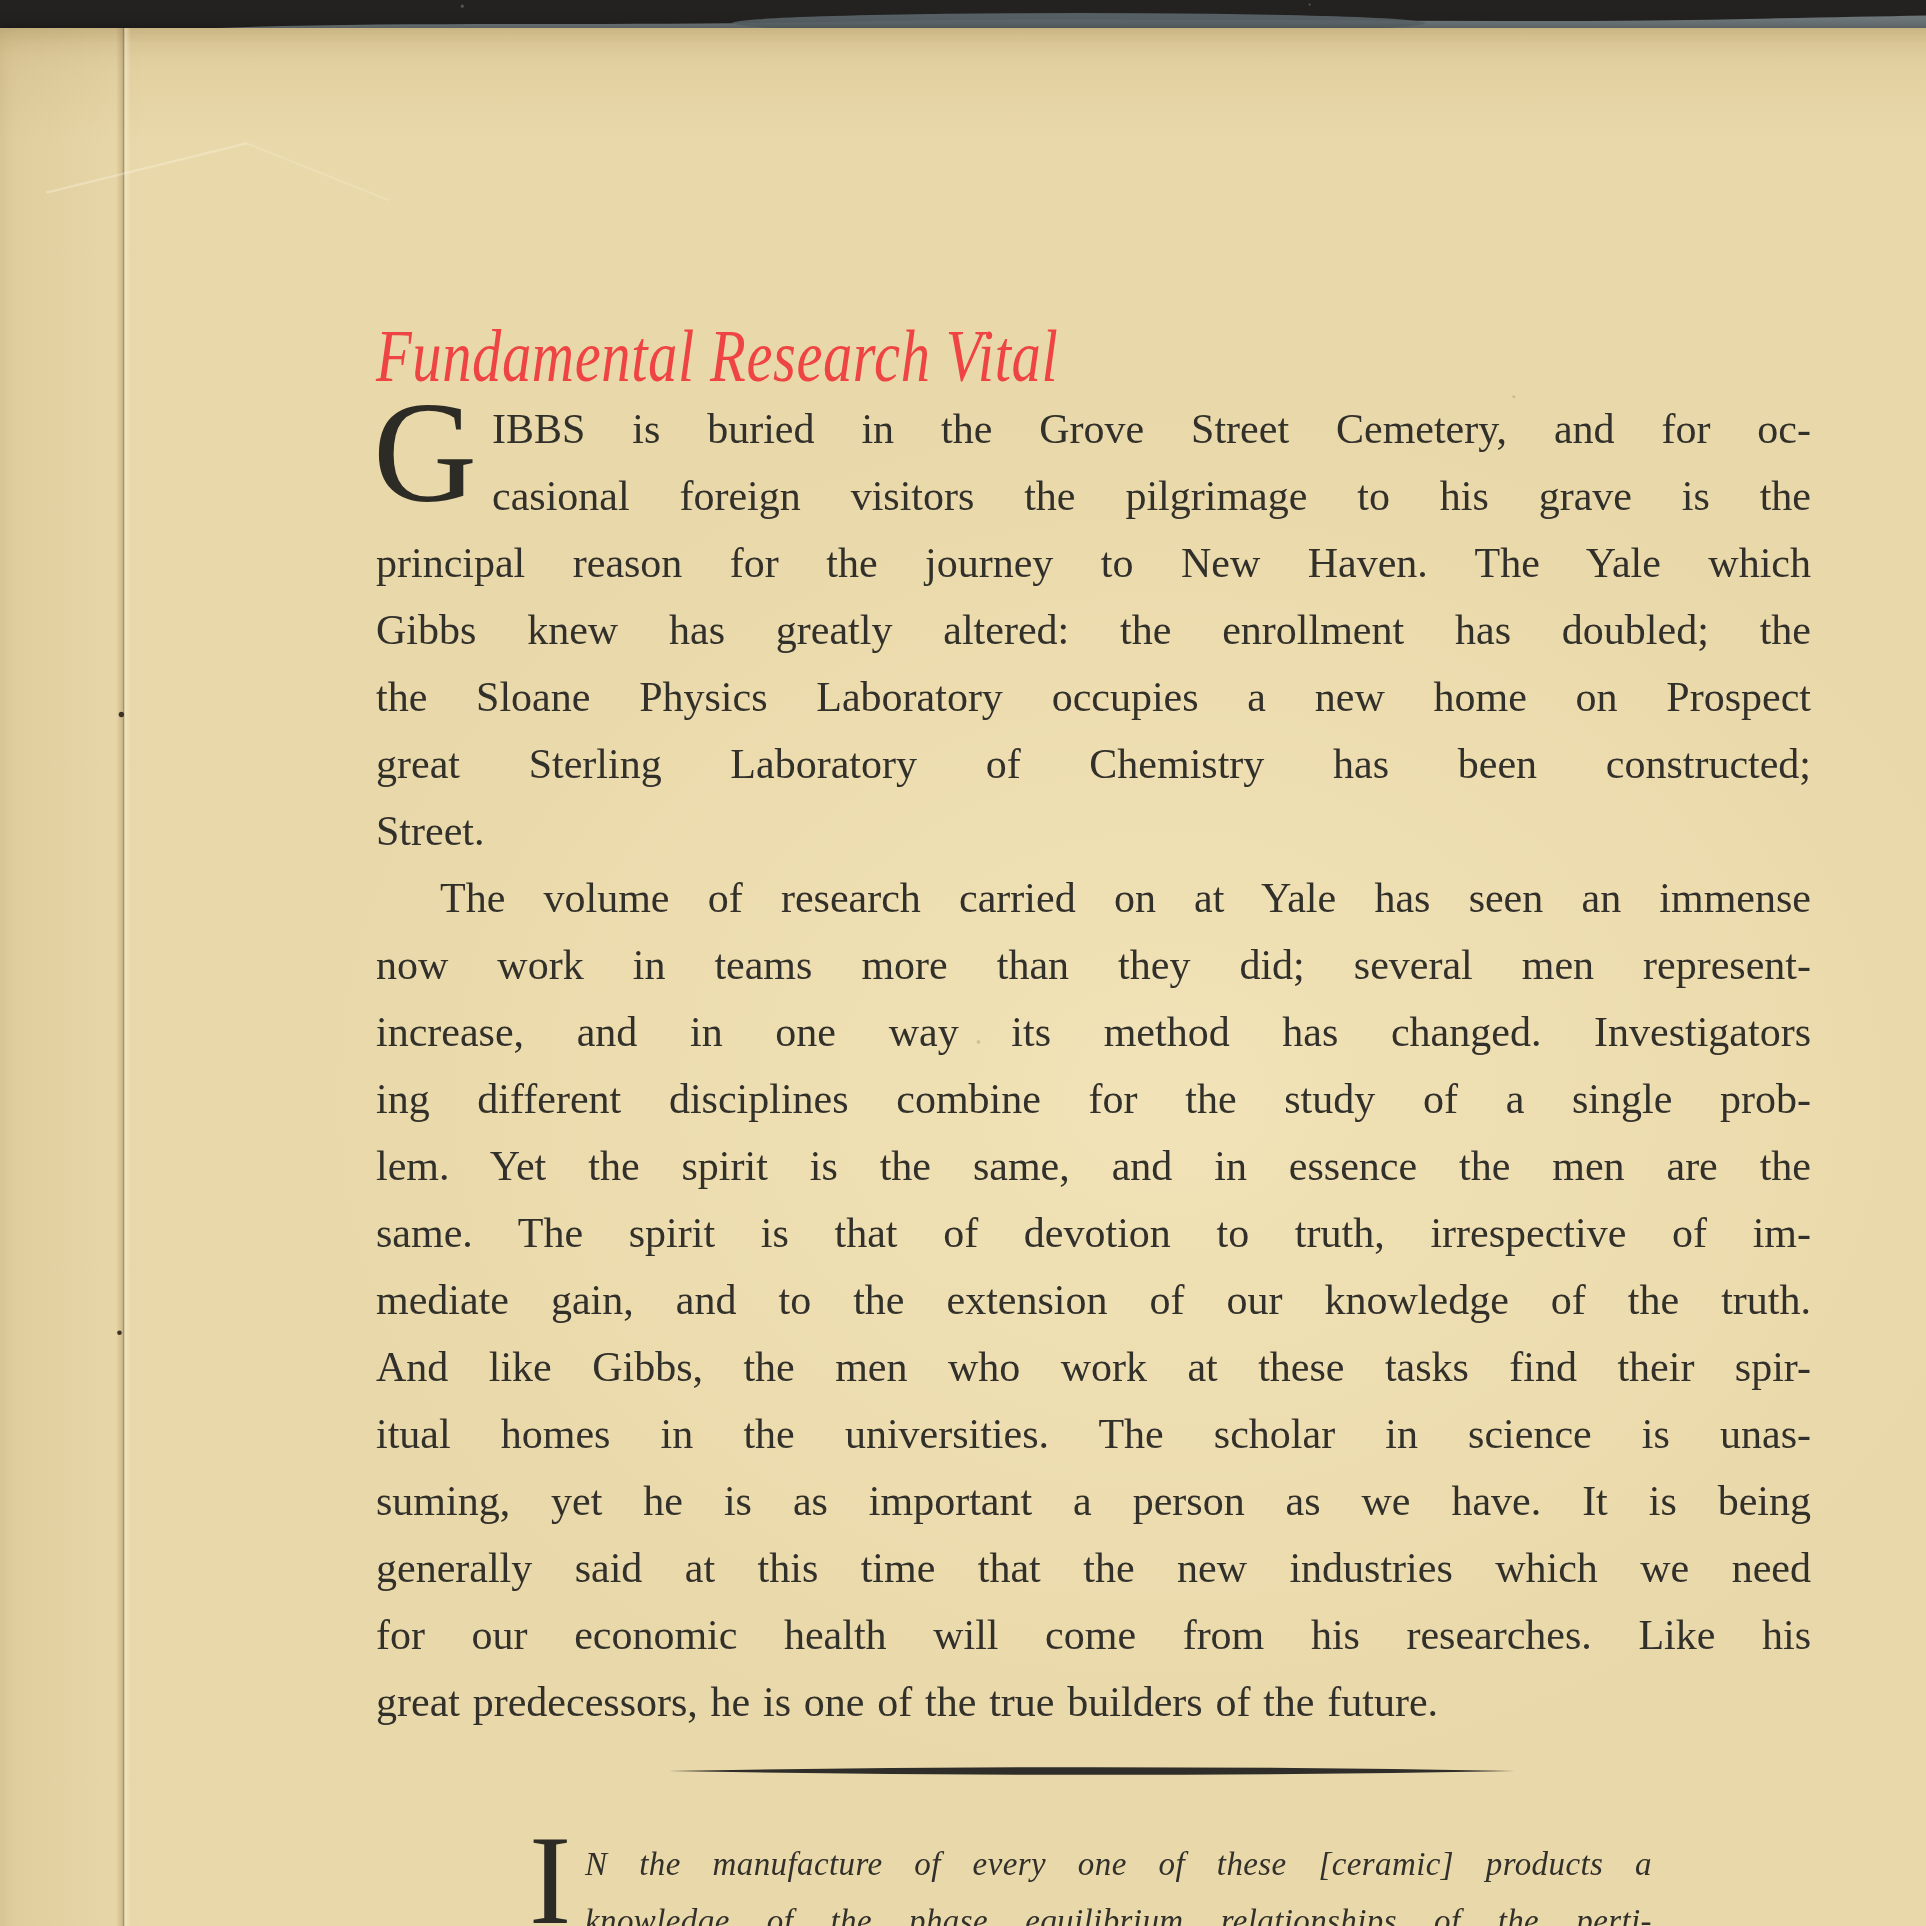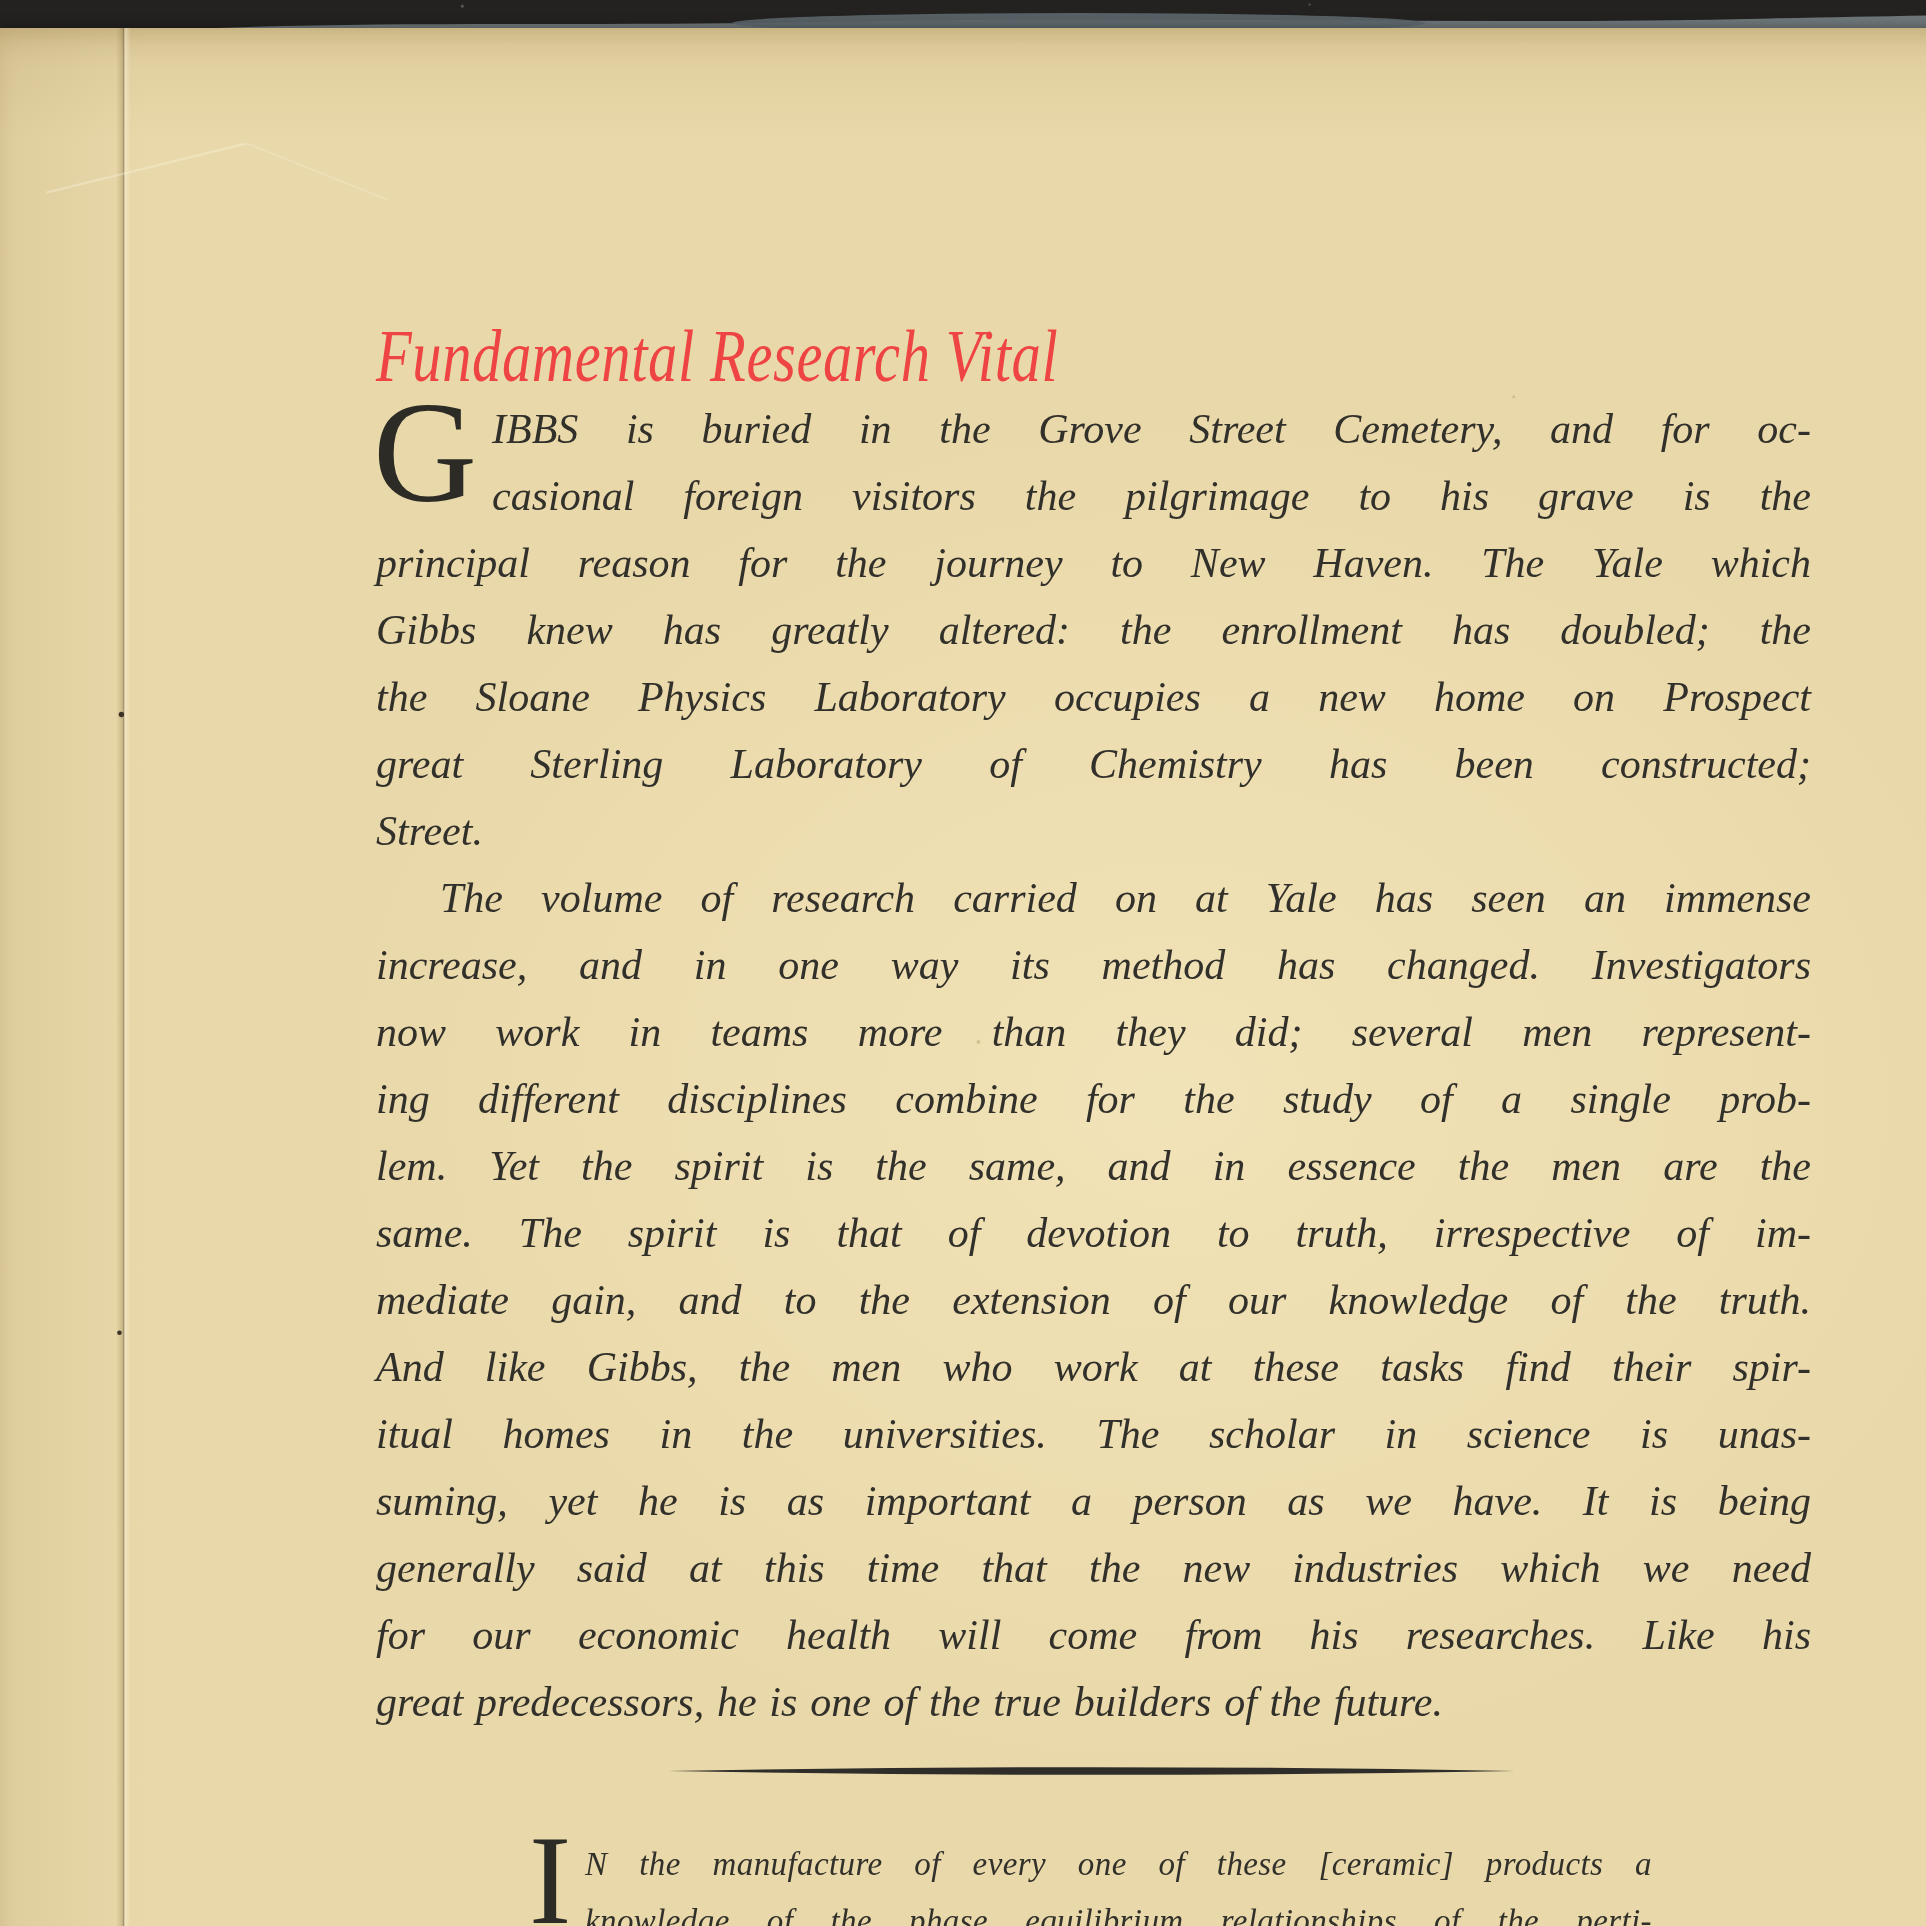--- a/index.html
+++ b/index.html
@@ -19,21 +19,21 @@
         box-shadow: inset -10.8px 0 27px rgba(140,105,50,.22),
                     inset 0 -9.2px 27px rgba(125,95,45,.14),
                     inset 0 10px 31px rgba(135,105,55,.13),
                     2.3px 3.9px 15.4px rgba(0,0,0,.55);}
   
   #crease{position:absolute;left:116px;top:28px;width:15.4px;height:2812px;
         background:linear-gradient(90deg, rgba(110,85,40,0) 0%, rgba(110,85,40,.22) 42%,
                    rgba(55,40,18,.38) 50%, rgba(255,250,228,.40) 60%, rgba(110,85,40,0) 100%);}
 
   
-  .ink{color:#32302a;font-style:italic;}
+  .ink{color:#32302a;}
   #title{left:376px;top:313px;font-size:75px;font-style:italic;white-space:nowrap;letter-spacing:0.8px;color:#ef4444;}
   #title .squeeze{display:inline-block;transform:scaleX(.78);transform-origin:0 50%;}
   #bodyblock{left:376px;top:396px;width:1435px;font-size:42px;line-height:67px;
              text-align:justify;word-spacing:2.3px;}
   .tl{height:67px;overflow:visible;}
   .jl{text-align-last:justify;}
   .rag{text-align-last:left;}
   .pad2{padding-left:116px;}
   .indent{text-indent:64px;}
   #dropG{left:373px;top:381px;font-size:144px;line-height:1;color:#2d2b26;}
@@ -114,22 +114,22 @@
 
   <div id="bodyblock" class="abs ink">
     <div class="tl jl pad2">IBBS is buried in the Grove Street Cemetery, and for oc-</div>
     <div class="tl jl pad2">casional foreign visitors the pilgrimage to his grave is the</div>
     <div class="tl jl">principal reason for the journey to New Haven. The Yale which</div>
     <div class="tl jl">Gibbs knew has greatly altered: the enrollment has doubled; the</div>
     <div class="tl jl">the Sloane Physics Laboratory occupies a new home on Prospect</div>
     <div class="tl jl">great Sterling Laboratory of Chemistry has been constructed;</div>
     <div class="tl rag">Street.</div>
     <div class="tl jl indent">The volume of research carried on at Yale has seen an immense</div>
+    <div class="tl jl">now work in teams more than they did; several men represent-</div>
     <div class="tl jl">increase, and in one way its method has changed. Investigators</div>
-    <div class="tl jl">now work in teams more than they did; several men represent-</div>
     <div class="tl jl">ing different disciplines combine for the study of a single prob-</div>
     <div class="tl jl">lem. Yet the spirit is the same, and in essence the men are the</div>
     <div class="tl jl">same. The spirit is that of devotion to truth, irrespective of im-</div>
     <div class="tl jl">mediate gain, and to the extension of our knowledge of the truth.</div>
     <div class="tl jl">And like Gibbs, the men who work at these tasks find their spir-</div>
     <div class="tl jl">itual homes in the universities. The scholar in science is unas-</div>
     <div class="tl jl">suming, yet he is as important a person as we have. It is being</div>
     <div class="tl jl">generally said at this time that the new industries which we need</div>
     <div class="tl jl">for our economic health will come from his researches. Like his</div>
     <div class="tl rag">great predecessors, he is one of the true builders of the future.</div>

